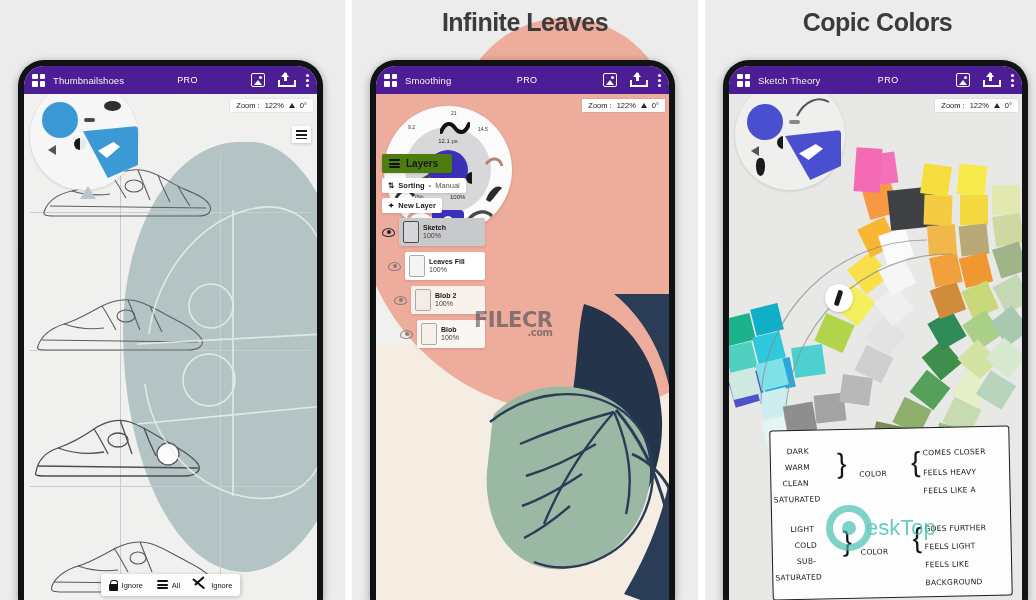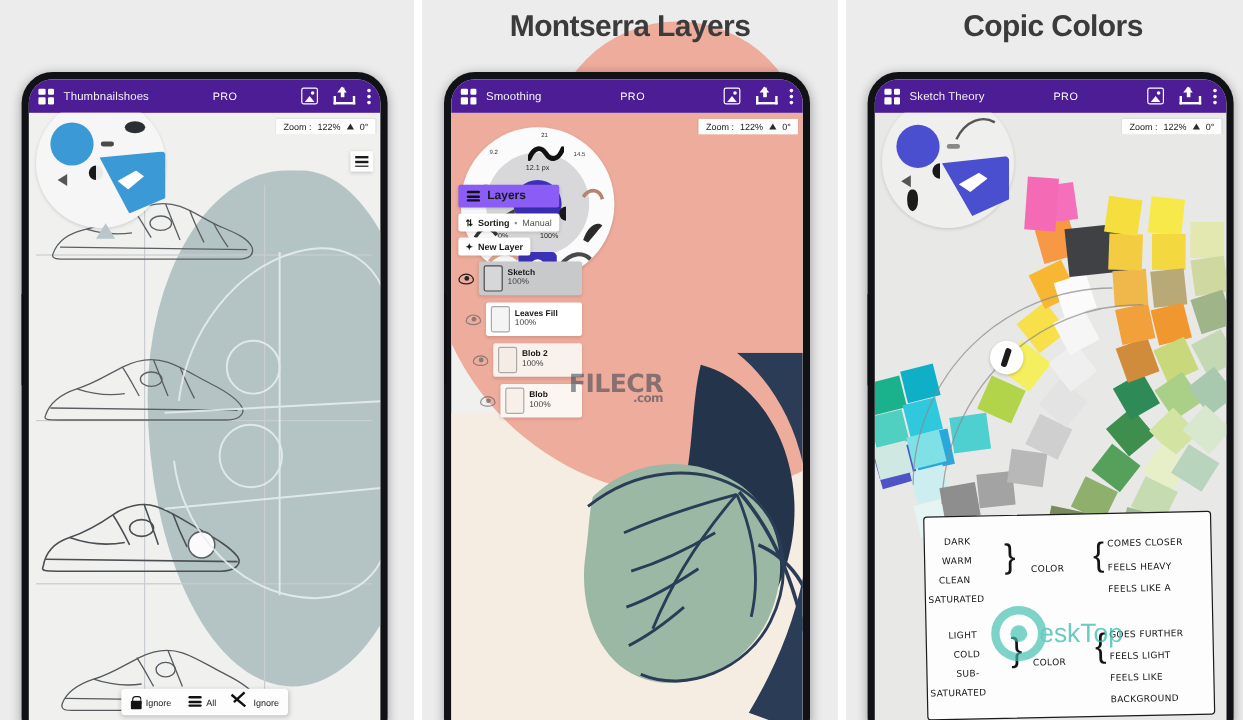--- a/index.html
+++ b/index.html
@@ -207,22 +207,22 @@
   }
   .p2-bg-cream {
     position:absolute; left:0; top:250px; width:100%; height:300px;
     background:#f5ece2;
   }
   .layers-panel {
     position:absolute; left:6px; top:60px; z-index: 26;
     width: 103px;
   }
   .lp-title {
-    background:#8b5cf6; padding:4px 7px; display:flex; align-items:flex-end; gap:6px;
-    border-radius:2px; margin-bottom:5px; width:84px;
+    background:#4d7c0f; padding:4px 7px; display:flex; align-items:flex-end; gap:6px;
+    border-radius:2px; margin-bottom:5px; width:70px;
     box-shadow:0 1px 3px rgba(0,0,0,.15);
   }
   .lp-title span { font-size:10px; font-weight:bold; color:#19191a;}
   .lp-title .ic-layers i{height:2px;}
   .lp-sort, .lp-new {
     background:#fff; padding:3px 6px; border-radius:2px; margin-bottom:5px;
     display:flex;align-items:center;gap:4px; font-size:7.5px; color:#19191a;
     box-shadow:0 1px 3px rgba(0,0,0,.13);
     width: fit-content; font-weight:bold;
   }
@@ -441,21 +441,21 @@
             </div>
           </div>
         </div>
       </div>
     </div>
   </div>
 
   <div class="panel-divider"></div>
 
   <div class="panel p2">
-    <div class="panel-title">Montserra Layers</div>
+    <div class="panel-title">Infinite Leaves</div>
     <div class="bg-blob" style="left:105px;top:18px;width:215px;height:215px;background:#eeac9c;"></div>
 
     <div class="phone">
       <div class="side-btn"></div>
       <div class="phone-screen">
 
         <div class="appbar">
           <div class="grid-icon">
               <i></i>
               <i></i>

